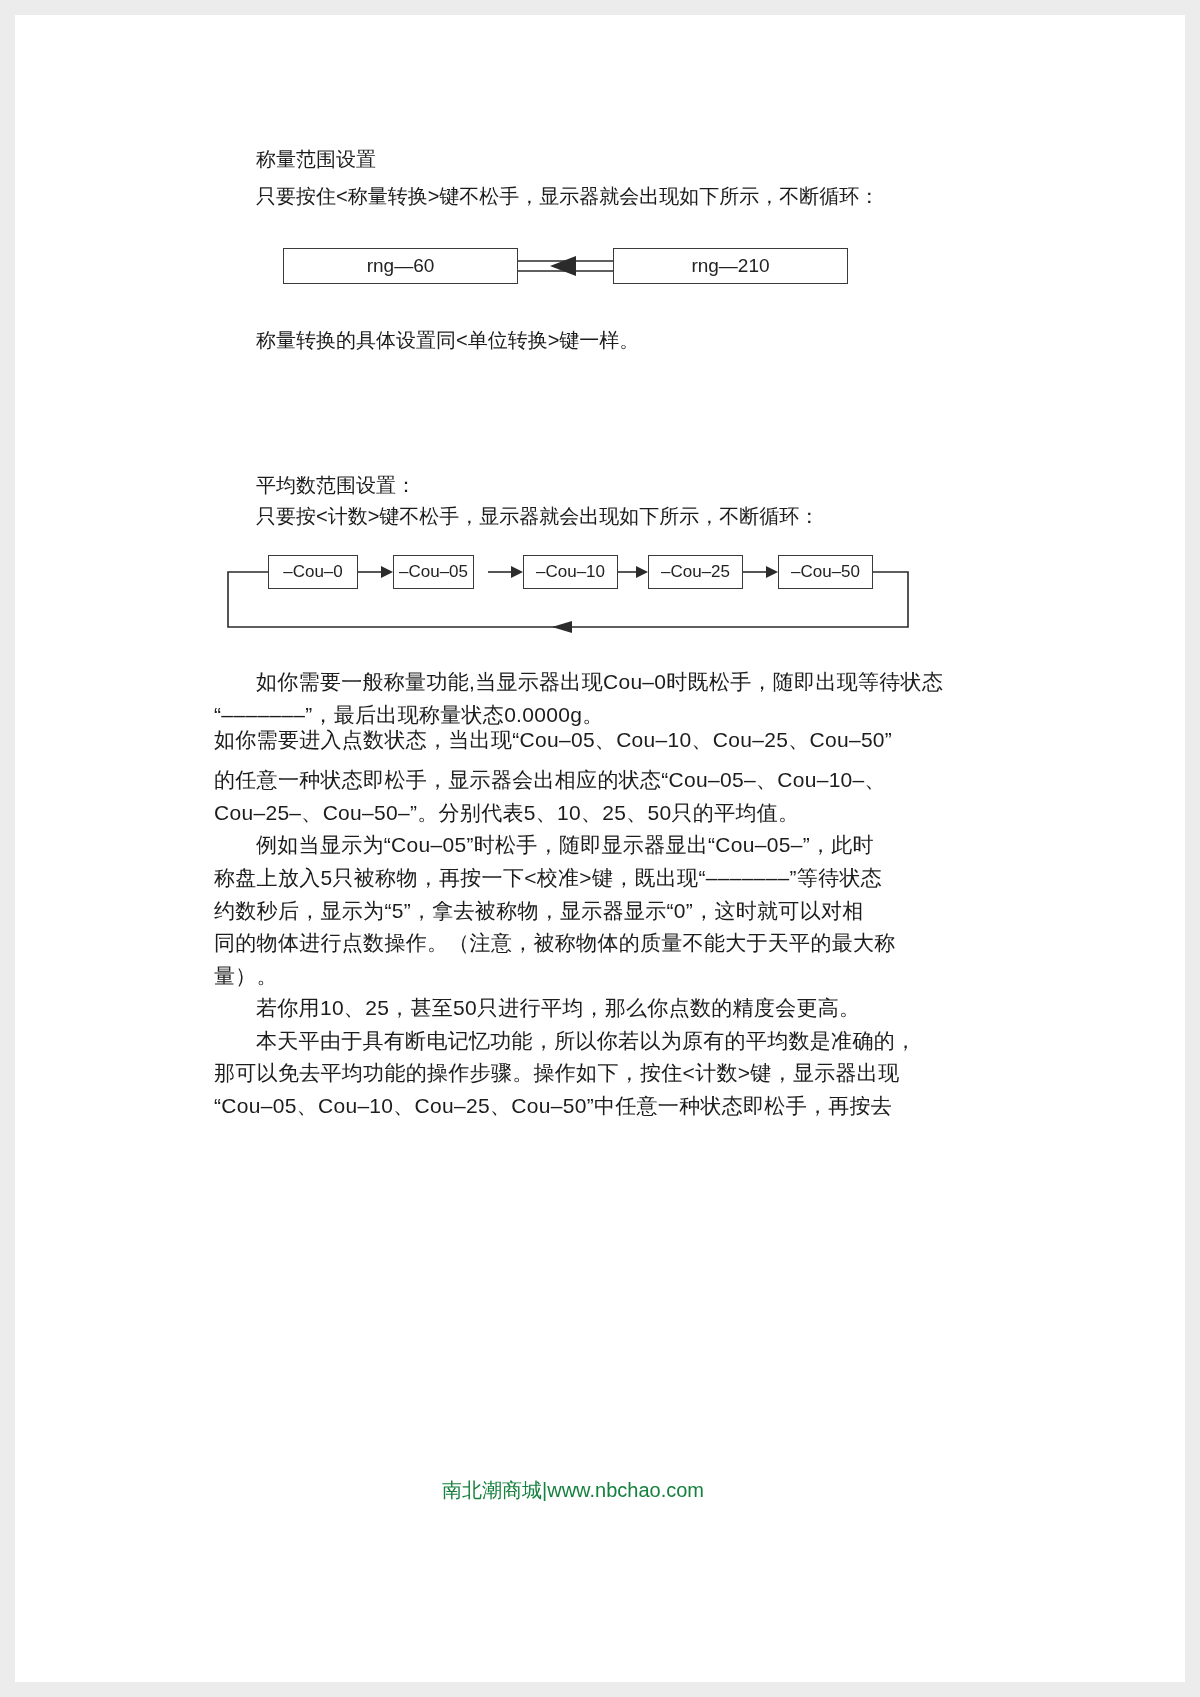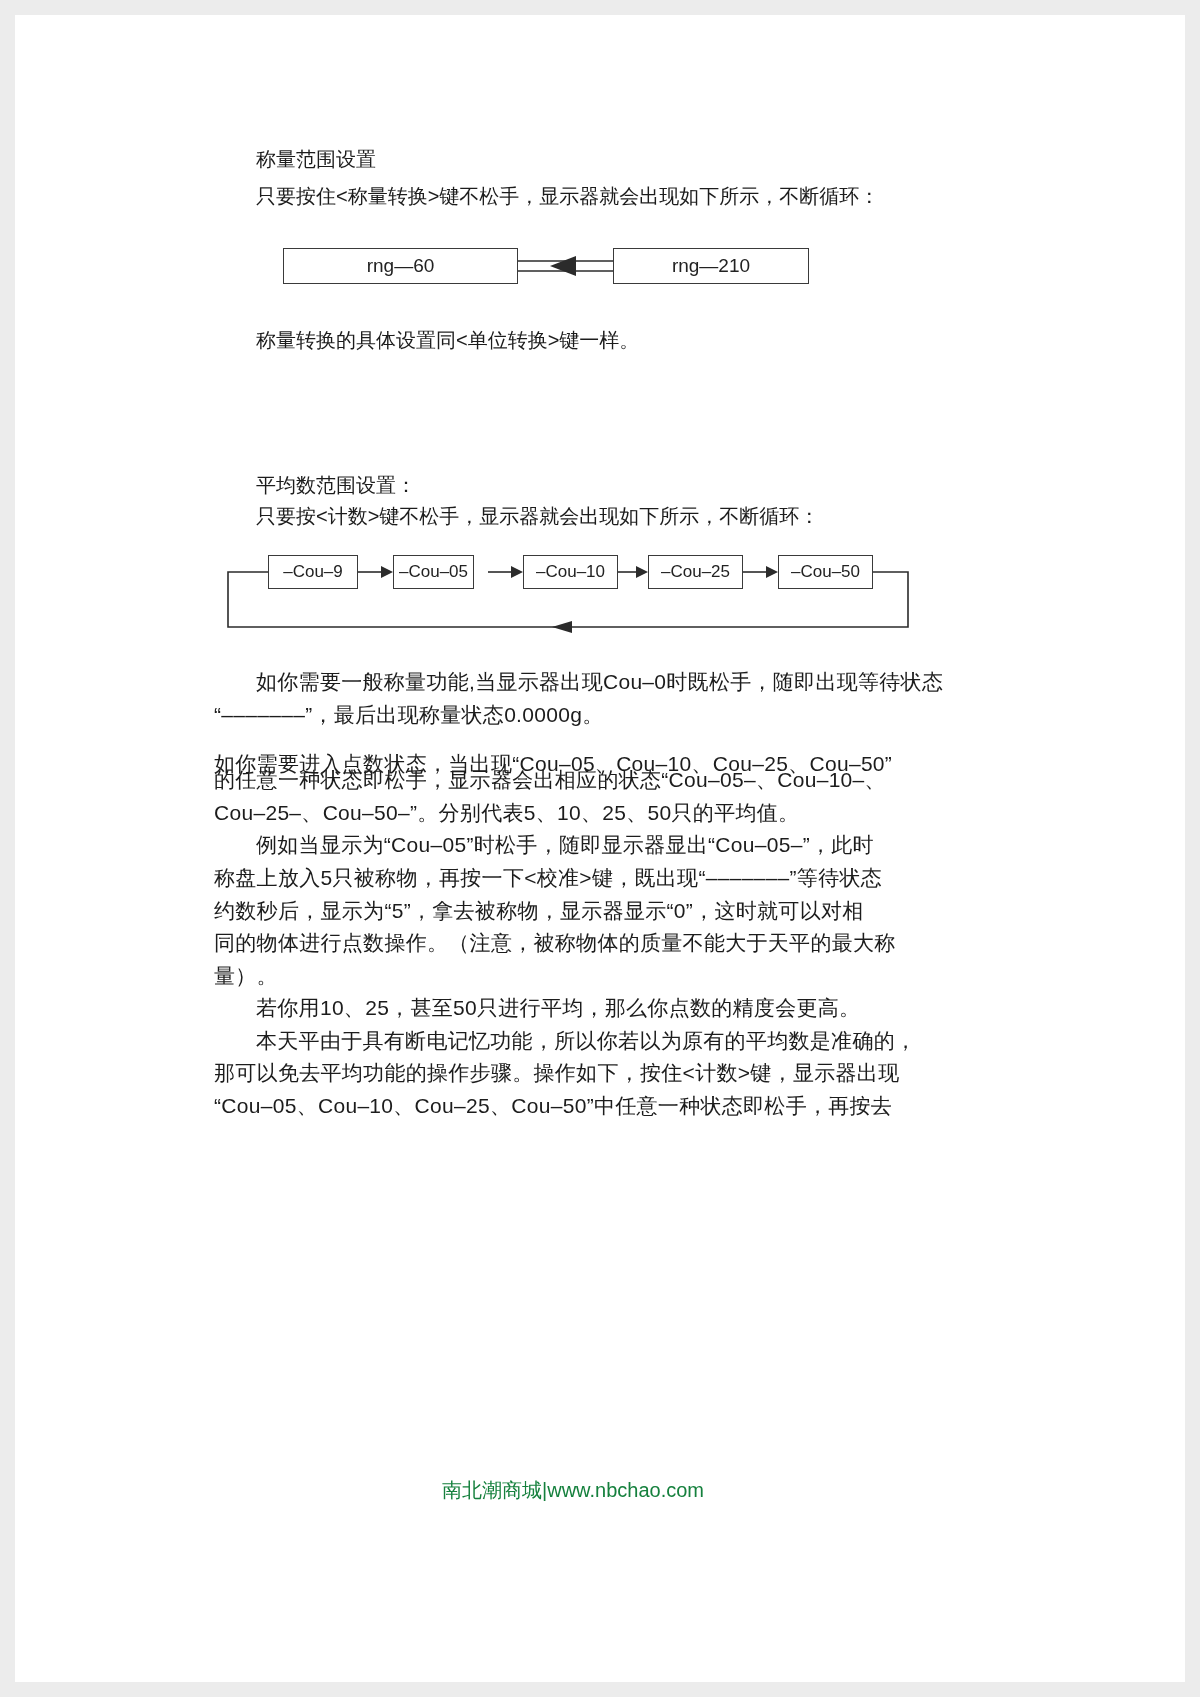--- a/index.html
+++ b/index.html
@@ -65,21 +65,21 @@
   <div class="line sz20" style="left:228px;top:146px">称量范围设置</div>
   <div class="line sz20" style="left:228px;top:183px">只要按住&lt;称量转换&gt;键不松手，显示器就会出现如下所示，不断循环：</div>
 
   <div class="diagram" style="top:248px;height:40px">
     <svg width="1200" height="40" viewBox="0 0 1200 40">
       <line x1="490" y1="13" x2="585" y2="13" stroke="#2b2b2b" stroke-width="1.6"></line>
       <line x1="490" y1="23" x2="585" y2="23" stroke="#2b2b2b" stroke-width="1.6"></line>
       <polygon points="548,8 548,28 522,18" fill="#2b2b2b"></polygon>
     </svg>
     <div class="fbox" style="left:255px;top:0;width:235px;height:36px;line-height:33px">rng—60</div>
-    <div class="fbox" style="left:585px;top:0;width:196px;height:36px;line-height:33px">rng—210</div>
+    <div class="fbox" style="left:585px;top:0;width:235px;height:36px;line-height:33px">rng—210</div>
   </div>
 
   <div class="line sz20" style="left:228px;top:327px">称量转换的具体设置同&lt;单位转换&gt;键一样。</div>
 
 
   <div class="line sz20" style="left:228px;top:472px">平均数范围设置：</div>
   <div class="line sz20" style="left:228px;top:503px">只要按&lt;计数&gt;键不松手，显示器就会出现如下所示，不断循环：</div>
 
   <div class="diagram" style="top:555px;height:80px">
     <svg width="1200" height="80" viewBox="0 0 1200 80">
@@ -89,30 +89,30 @@
       <line x1="460" y1="17" x2="484" y2="17" stroke="#2b2b2b" stroke-width="1.6"></line>
       <polygon points="483,11 483,23 495,17" fill="#2b2b2b"></polygon>
       <line x1="590" y1="17" x2="609" y2="17" stroke="#2b2b2b" stroke-width="1.6"></line>
       <polygon points="608,11 608,23 620,17" fill="#2b2b2b"></polygon>
       <line x1="715" y1="17" x2="739" y2="17" stroke="#2b2b2b" stroke-width="1.6"></line>
       <polygon points="738,11 738,23 750,17" fill="#2b2b2b"></polygon>
 
       <path d="M845 17 H880 V72 H200 V17 H240" fill="none" stroke="#2b2b2b" stroke-width="1.6"></path>
       <polygon points="544,66 544,78 524,72" fill="#2b2b2b"></polygon>
     </svg>
-    <div class="fbox" style="left:240px;top:0;width:90px;height:34px;line-height:31px;font-size:17px">–Cou–9</div>
+    <div class="fbox" style="left:240px;top:0;width:90px;height:34px;line-height:31px;font-size:17px">–Cou–0</div>
     <div class="fbox" style="left:365px;top:0;width:81px;height:34px;line-height:31px;font-size:17px">–Cou–05</div>
     <div class="fbox" style="left:495px;top:0;width:95px;height:34px;line-height:31px;font-size:17px">–Cou–10</div>
     <div class="fbox" style="left:620px;top:0;width:95px;height:34px;line-height:31px;font-size:17px">–Cou–25</div>
     <div class="fbox" style="left:750px;top:0;width:95px;height:34px;line-height:31px;font-size:17px">–Cou–50</div>
   </div>
 
   <div class="line sz21" style="left:228px;top:668px">如你需要一般称量功能,当显示器出现Cou–0时既松手，随即出现等待状态</div>
   <div class="line sz21" style="left:186px;top:701px">“–––––––”，最后出现称量状态0.0000g。</div>
-  <div class="line sz21" style="left:186px;top:750px">如你需要进入点数状态，当出现“Cou–05、Cou–10、Cou–25、Cou–50”</div>
+  <div class="line sz21" style="left:186px;top:726px">如你需要进入点数状态，当出现“Cou–05、Cou–10、Cou–25、Cou–50”</div>
   <div class="line sz21" style="left:186px;top:766px">的任意一种状态即松手，显示器会出相应的状态“Cou–05–、Cou–10–、</div>
   <div class="line sz21" style="left:186px;top:799px">Cou–25–、Cou–50–”。分别代表5、10、25、50只的平均值。</div>
   <div class="line sz21" style="left:228px;top:831px">例如当显示为“Cou–05”时松手，随即显示器显出“Cou–05–”，此时</div>
   <div class="line sz21" style="left:186px;top:864px">称盘上放入5只被称物，再按一下&lt;校准&gt;键，既出现“–––––––”等待状态</div>
   <div class="line sz21" style="left:186px;top:897px">约数秒后，显示为“5”，拿去被称物，显示器显示“0”，这时就可以对相</div>
   <div class="line sz21" style="left:186px;top:929px">同的物体进行点数操作。（注意，被称物体的质量不能大于天平的最大称</div>
   <div class="line sz21" style="left:186px;top:962px">量）。</div>
   <div class="line sz21" style="left:228px;top:994px">若你用10、25，甚至50只进行平均，那么你点数的精度会更高。</div>
   <div class="line sz21" style="left:228px;top:1027px">本天平由于具有断电记忆功能，所以你若以为原有的平均数是准确的，</div>
   <div class="line sz21" style="left:186px;top:1059px">那可以免去平均功能的操作步骤。操作如下，按住&lt;计数&gt;键，显示器出现</div>

